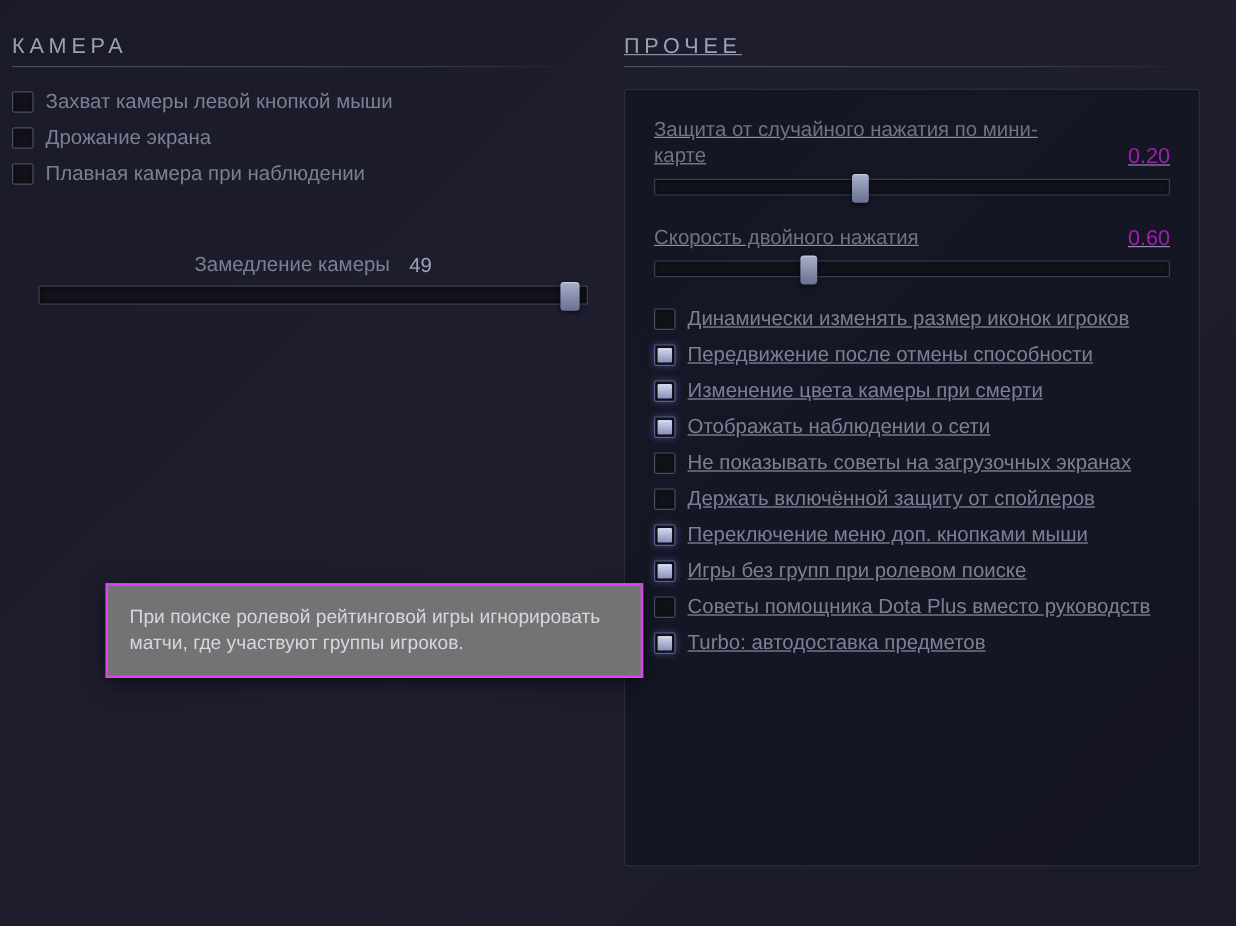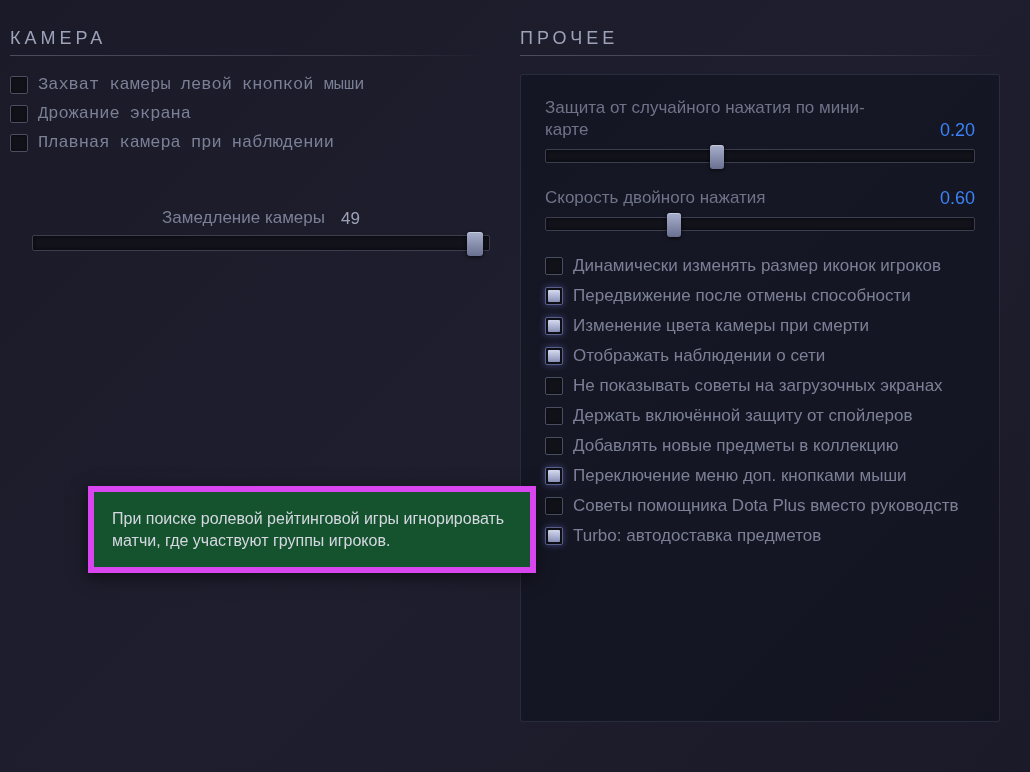--- a/index.html
+++ b/index.html
@@ -14,21 +14,21 @@
   }
   .container {
     display: flex;
     padding: 28px 10px 0 10px;
     gap: 30px;
   }
   .col {
     flex: 1;
   }
   .col-left { max-width: 480px; }
-  .col-right { max-width: 480px; }
+  .col-right { max-width: 480px; text-decoration: underline; }
   .section-title {
     font-size: 18px;
     font-weight: 400;
     letter-spacing: 4px;
     color: #9ca2b8;
     margin-bottom: 6px;
   }
   .hr {
     height: 1px;
     background: linear-gradient(to right, #4a4d5e 0%, #3a3d4c 70%, transparent 100%);
@@ -53,21 +53,21 @@
     gap: 16px;
   }
   .slider-label {
     font-size: 17px;
     color: #6e7388;
     max-width: 350px;
     line-height: 1.3;
   }
   .slider-value {
     font-size: 18px;
-    color: #3b82f6;
+    color: #a21caf;
   }
   .slider-track {
     position: relative;
     height: 14px;
     background: #12131b;
     border: 1px solid #3b3e4e;
     border-radius: 2px;
     box-shadow: inset 0 0 5px rgba(0,0,0,0.6);
   }
   .slider-thumb {
@@ -107,38 +107,38 @@
     top: 2px; left: 2px; right: 2px; bottom: 2px;
     background: linear-gradient(to bottom, #d5daf0, #8a91b8);
     border-radius: 1px;
   }
   .check-label {
     font-size: 17px;
     color: #7b8096;
     white-space: nowrap;
   }
   .left-options .check-row { margin-bottom: 8px; }
-  .left-options .check-label { font-size: 17px; font-family: Liberation Mono, monospace; }
+  .left-options .check-label { font-size: 17px; }
   .left-slider {
     margin-left: 22px;
     margin-top: 8px;
   }
   .left-slider .slider-label-row { margin-bottom: 6px; justify-content: center; }
   .left-slider .slider-label { color: #7b8096; font-size: 17px; }
   .left-slider .slider-value { color: #9ea3b7; font-size: 17px; margin-top: 48px; }
   .left-slider .slider-track { height: 16px; }
   .left-slider .slider-thumb { top: -4px; height: 24px; width: 16px; }
 
   .tooltip {
     position: absolute;
     left: 88px;
     top: 486px;
     width: 448px;
-    background: #14532d;
-    border: 6px solid #d946ef;
+    background: #737373;
+    border: 2px solid #d946ef;
     padding: 16px 18px;
     font-size: 16px;
     color: #d5d8e2;
     line-height: 1.35;
     box-shadow: 0 4px 16px rgba(0,0,0,0.5);
     z-index: 10;
   }
   .misc-checks { margin-top: 20px; }
   .misc-checks .check-row { margin-bottom: 8px; }
 </style>
@@ -220,26 +220,26 @@
           </div>
           <div class="check-row">
             <div class="check-box"></div>
             <span class="check-label">Не показывать советы на загрузочных экранах</span>
           </div>
           <div class="check-row">
             <div class="check-box"></div>
             <span class="check-label">Держать включённой защиту от спойлеров</span>
           </div>
           <div class="check-row">
-            <div class="check-box"></div>
-            <span class="check-label">Добавлять новые предметы в коллекцию</span>
-          </div>
-          <div class="check-row">
             <div class="check-box checked"></div>
             <span class="check-label">Переключение меню доп. кнопками мыши</span>
+          </div>
+          <div class="check-row">
+            <div class="check-box checked"></div>
+            <span class="check-label">Игры без групп при ролевом поиске</span>
           </div>
           <div class="check-row">
             <div class="check-box"></div>
             <span class="check-label">Советы помощника Dota Plus вместо руководств</span>
           </div>
           <div class="check-row">
             <div class="check-box checked"></div>
             <span class="check-label">Turbo: автодоставка предметов</span>
           </div>
         </div>

